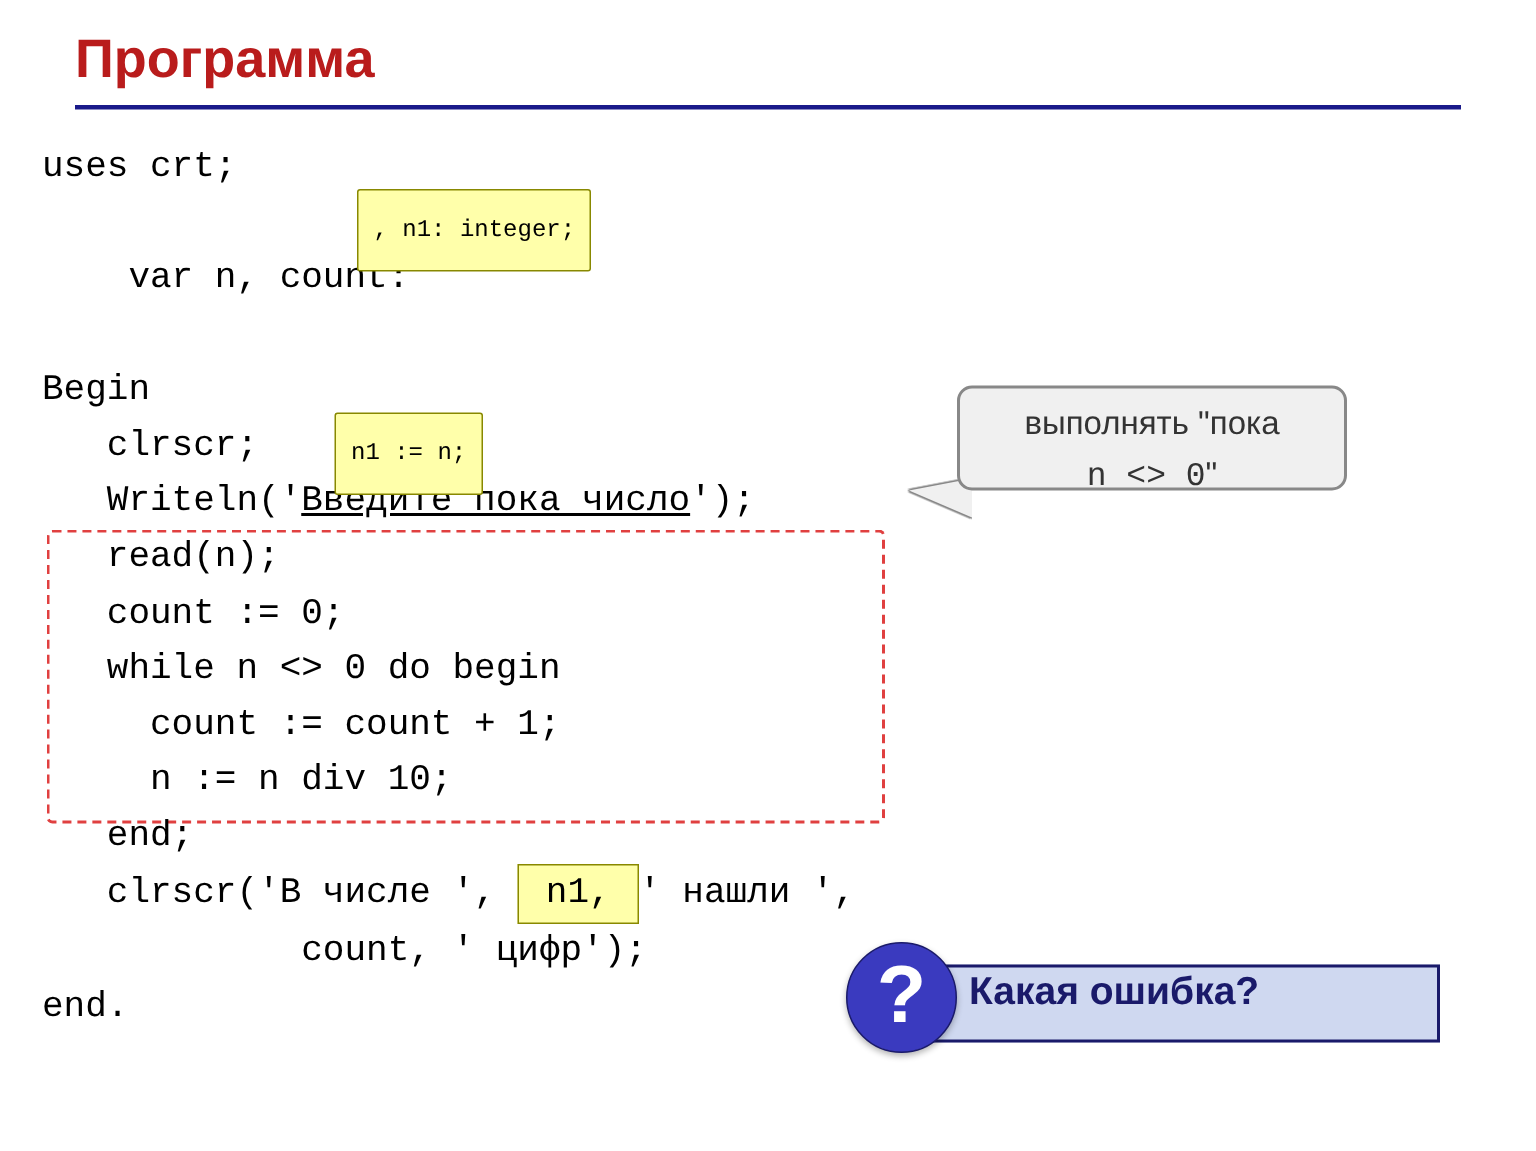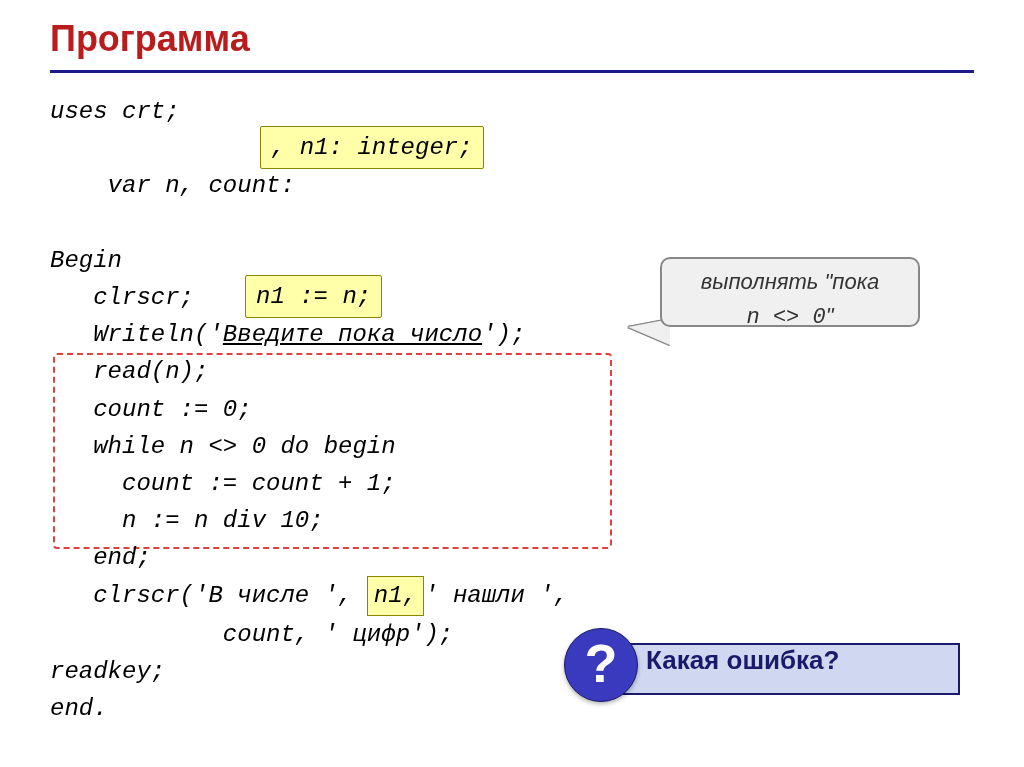--- a/index.html
+++ b/index.html
@@ -18,59 +18,58 @@
     color: #b91c1c;
     padding: 18px 0 10px 50px;
   }
   .hr {
     border: none;
     border-top: 3px solid #1a1a8a;
     margin: 0 50px 20px 50px;
   }
   .code-area {
     position: relative;
-    margin-left: 50px;
+    margin-left: 28px;
     font-family: "Courier New", monospace;
     font-size: 24px;
     color: #000;
     line-height: 1.55;
-    font-style: italic;
   }
   .line {
     white-space: pre;
     position: relative;
   }
   .underline {
     text-decoration: underline;
   }
   .highlight {
     display: inline-block;
     background: #ffffaa;
     border: 1.5px solid #888800;
-    padding: 2px 10px;
+    padding: 14px 10px;
     font-family: "Courier New", monospace;
-    font-size: 24px;
+    font-size: 16px;
     vertical-align: middle;
     border-radius: 2px;
   }
   .hl1 {
     position: absolute;
     left: 210px;
     top: 33px;
   }
   .hl2 {
     position: absolute;
     left: 195px;
     top: 182px;
   }
   .hl3 {
     display: inline-block;
     background: #ffffaa;
     border: 1.5px solid #888800;
-    padding: 0 6px;
+    padding: 0 18px;
     vertical-align: baseline;
   }
   .note-box {
     position: absolute;
     left: 610px;
     top: 164px;
     width: 260px;
     height: 70px;
     background: #f0f0f0;
     border: 2px solid #888;
@@ -175,21 +174,20 @@
   <div class="line">   count := 0;</div>
 
   <div class="line">   while n &lt;&gt; 0 do begin</div>
   <div class="line">     count := count + 1;</div>
   <div class="line">     n := n div 10;</div>
   <div class="line">   end;</div>
 
   <div class="line"><span>   clrscr('В числе ', </span><span class="hl3">n1,</span><span>' нашли ',</span></div>
 
   <div class="line">            count, ' цифр');</div>
-  <div class="line">readkey;</div>
   <div class="line">end.</div>
 
   <div class="note-tail"></div>
   <div class="note-box">
     <div>выполнять "пока</div>
     <div>
       <span class="mono">n &lt;&gt; 0</span><span>"</span>
     </div>
   </div>
 

